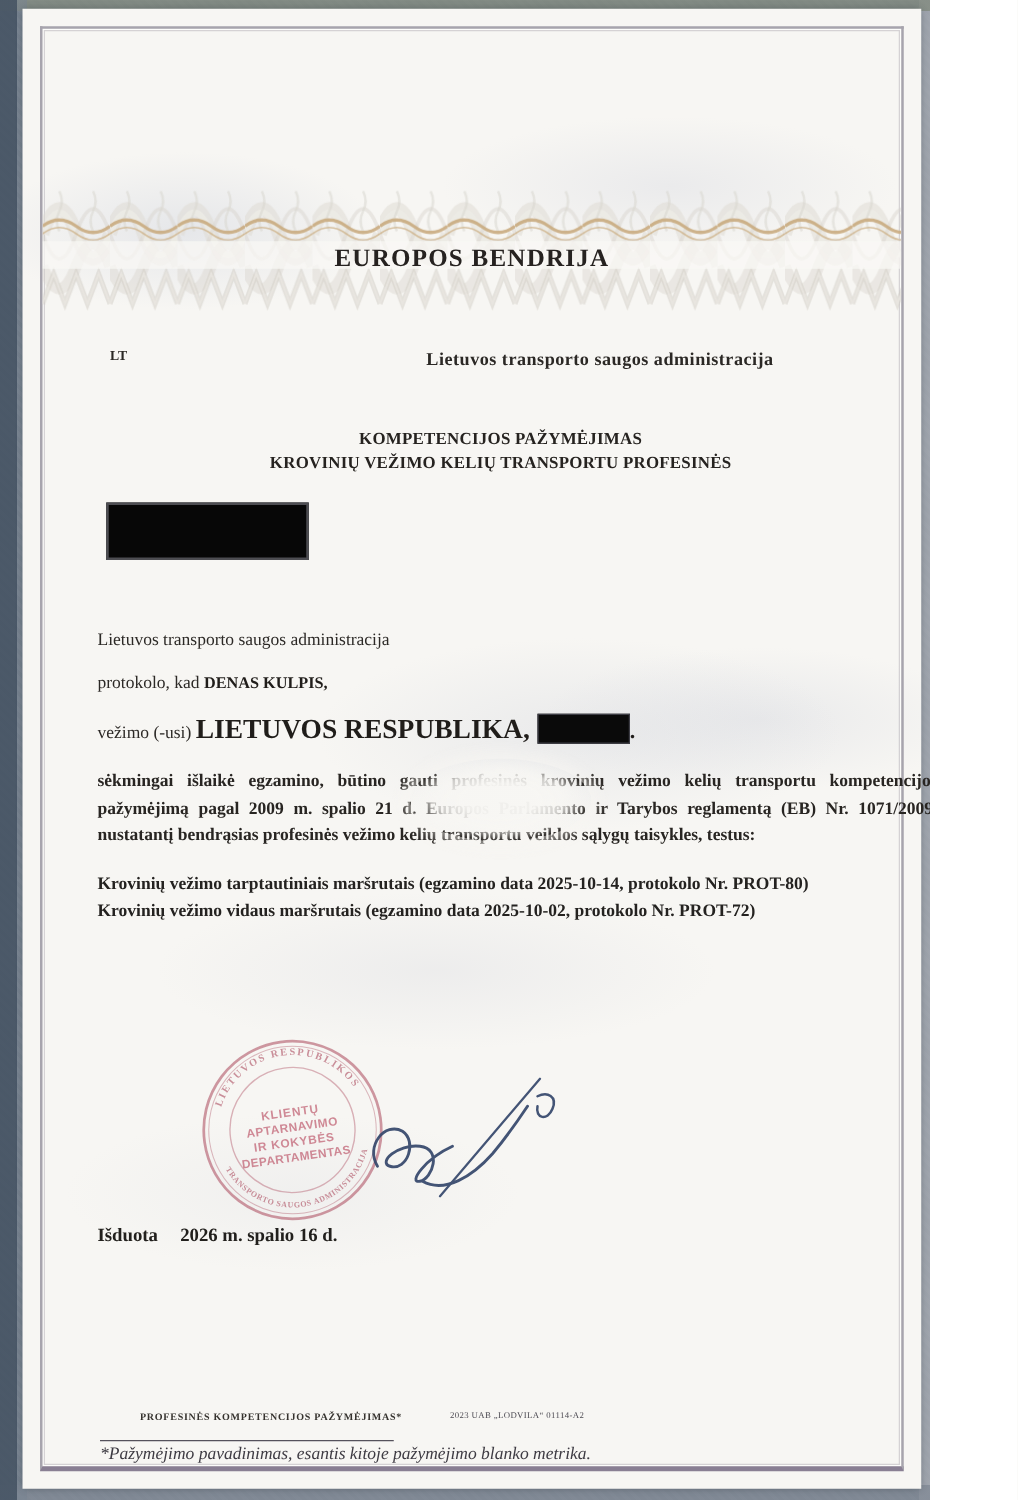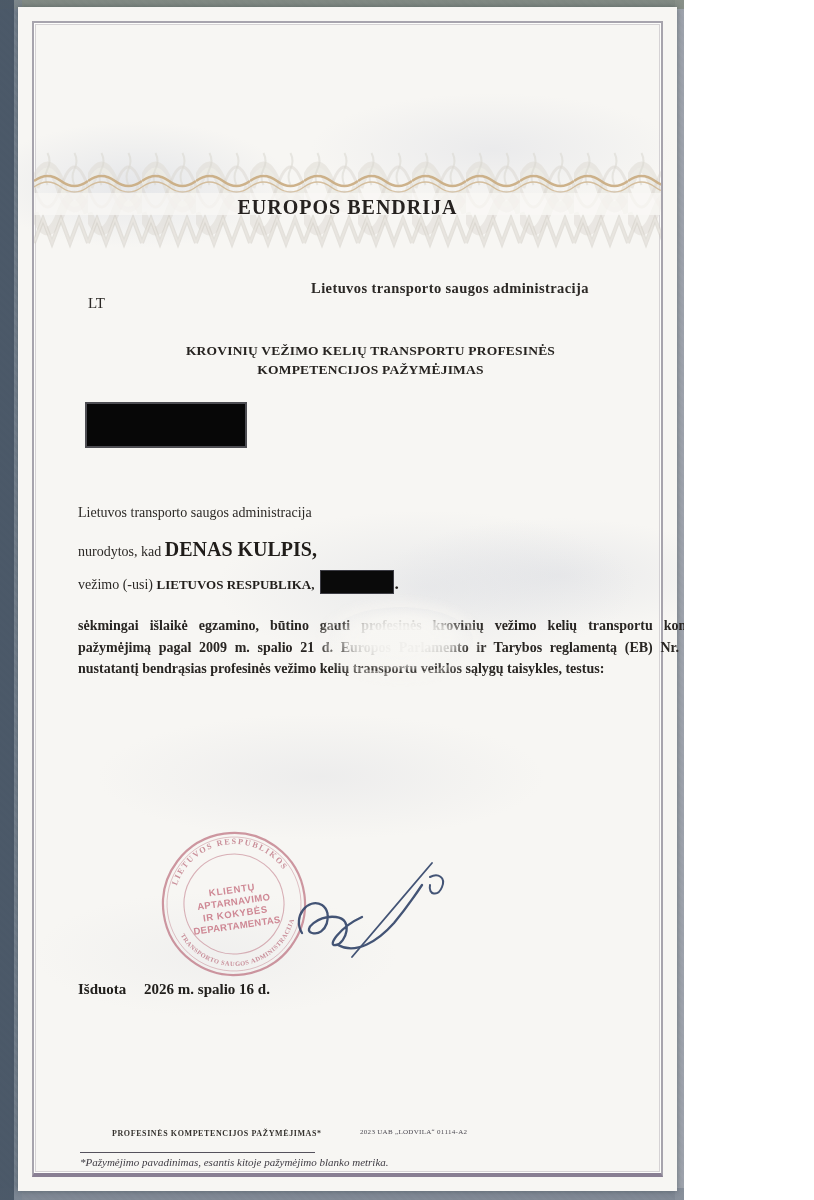--- a/index.html
+++ b/index.html
@@ -1,17 +1,17 @@
 <!DOCTYPE html>
 <html><head>
 <meta charset="utf-8">
 <style>
   html,body{margin:0;padding:0;}
   .photo{
-    position:relative;width:684px;height:1200px;overflow:hidden;
+    position:relative;width:744px;height:1200px;overflow:hidden;
     background:
       linear-gradient(90deg, rgba(70,84,100,.9) 0 14px, rgba(120,132,146,.55) 14px 22px, rgba(0,0,0,0) 22px),
       linear-gradient(0deg, rgba(130,138,150,.8) 0 12px, rgba(0,0,0,0) 12px),
       linear-gradient(180deg, rgba(132,140,130,.85) 0 9px, rgba(0,0,0,0) 9px),
       linear-gradient(270deg, rgba(168,172,180,.8) 0 9px, rgba(0,0,0,0) 9px),
       repeating-linear-gradient(45deg,#7e8894 0 3px,#75808c 3px 6px);
     font-family:"Liberation Serif","DejaVu Serif",serif;
   }
   .paper{
     position:absolute;left:18px;top:7px;right:7px;bottom:9px;
@@ -29,52 +29,52 @@
     position:absolute;left:14px;top:14px;right:14px;bottom:14px;
     border:2px solid #a7a4ad;border-bottom:4px solid #897f93;
     box-shadow: inset 0 0 0 1px #fdfdfb, inset 0 0 0 2px rgba(170,167,176,.45);
     pointer-events:none;
   }
   .abs{position:absolute;}
   .band{left:16px;right:16px;top:140px;height:104px;}
   .band svg{display:block;width:100%;height:104px;}
   .community-title{left:0;right:0;top:189px;text-align:center;
     font-size:20px;font-weight:bold;letter-spacing:1px;color:#262220;}
-  .country-code{left:70px;top:288px;font-size:15px;font-weight:normal;color:#2b2825;}
+  .country-code{left:70px;top:272px;font-size:11px;font-weight:bold;color:#2b2825;}
   .authority{left:205px;right:0;top:273px;text-align:center;
     font-size:14.5px;font-weight:bold;letter-spacing:.4px;color:#2b2825;}
   .cert-title{left:46px;right:0;top:334px;text-align:center;
     font-size:13.5px;font-weight:bold;line-height:19px;letter-spacing:.2px;color:#262320;}
   .redaction-a{left:67px;top:395px;width:158px;height:42px;background:#070707;border:2px solid #4d4d52;}
   .issuer-line{left:60px;top:498px;font-size:14px;color:#2c2926;}
   .confirm-line{left:60px;top:531px;font-size:14px;color:#2c2926;}
-  .holder-name{font-size:20px;font-weight:bold;color:#201d1a;}
+  .holder-name{font-size:13px;font-weight:bold;color:#201d1a;}
   .born-line{left:60px;top:563px;font-size:14px;color:#2c2926;}
-  .birth-place{font-size:13px;font-weight:bold;color:#201d1a;}
+  .birth-place{font-size:22px;font-weight:bold;color:#201d1a;}
   .redaction-b{display:inline-block;width:72px;height:22px;background:#0a0a0a;
     border:1px solid #3c3c44;vertical-align:-5px;margin-left:6px;}
   .after-redact{font-size:17.5px;font-weight:bold;color:#201d1a;}
   .paragraph{left:60px;width:672px;top:608px;font-size:14px;font-weight:600;
     line-height:21.5px;color:#282522;}
   .paragraph .just{text-align:justify;text-align-last:justify;}
   .smudge{left:310px;top:600px;width:145px;height:66px;border-radius:50%;
     background:radial-gradient(closest-side, rgba(247,246,243,.97) 40%, rgba(247,246,243,.8) 70%, rgba(247,246,243,0));
     box-shadow:0 0 10px 6px rgba(247,246,243,.55);}
   .exams{left:60px;top:690px;font-size:14px;font-weight:bold;line-height:22px;color:#242220;}
   .statement{left:76px;width:648px;top:828px;font-size:14.5px;font-weight:bold;
     line-height:27px;color:#242220;}
   .stamp{left:131px;top:812px;width:170px;height:170px;opacity:.82;transform:rotate(-8deg);}
   .signature{left:262px;top:840px;width:185px;height:125px;}
   .issued-line{left:60px;top:974px;font-size:15px;font-weight:bold;color:#22201d;}
   .issued-line .lbl{margin-right:14px;margin-top:25px;}
   .footer-left{left:62px;top:1122px;font-size:8px;font-weight:bold;letter-spacing:.6px;
     color:#35322e;filter:blur(.3px);margin-left:32px;}
   .footer-center{left:342px;top:1121px;font-size:7px;letter-spacing:.3px;color:#4c4a52;filter:blur(.4px);}
   .foot-rule{left:62px;top:1145px;width:235px;border-top:1.3px solid #55525c;}
-  .footnote{left:62px;top:1149px;font-size:11px;font-style:italic;color:#3e3b43;filter:blur(.4px);}
+  .footnote{left:62px;top:1149px;font-size:14px;font-style:italic;color:#3e3b43;filter:blur(.4px);}
   .content{position:absolute;inset:0;filter:blur(.15px);}
 </style>
 </head>
 <body>
 
 <div class="photo">
   <div class="paper">
     <div class="frame"></div>
     <div class="content">
 
@@ -96,43 +96,47 @@
           <rect x="0" y="0" width="100%" height="104" fill="url(#lace)"></rect>
           <rect x="0" y="46" width="100%" height="22" fill="rgba(249,248,245,0.7)"></rect>
         </svg>
       </div>
 
       <div class="abs community-title">EUROPOS BENDRIJA</div>
       <div class="abs country-code">LT</div>
       <div class="abs authority">Lietuvos transporto saugos administracija</div>
 
       <div class="abs cert-title">
+        <div>KOMPETENCIJOS PAŽYMĖJIMAS</div>
         <div>KROVINIŲ VEŽIMO KELIŲ TRANSPORTU PROFESINĖS</div>
-        <div>KOMPETENCIJOS PAŽYMĖJIMAS</div>
       </div>
 
       <div class="abs redaction-a"></div>
 
       <div class="abs issuer-line">Lietuvos transporto saugos administracija</div>
       <div class="abs confirm-line">
-        <span>nurodytos, kad</span>
+        <span>protokolo, kad</span>
         <span class="holder-name">DENAS KULPIS,</span>
       </div>
       <div class="abs born-line">
         <span>vežimo (-usi)</span>
         <span class="birth-place">LIETUVOS RESPUBLIKA,</span><span class="redaction-b"></span><span class="after-redact">.</span>
       </div>
 
       <div class="abs paragraph">
         <div class="just">sėkmingai išlaikė egzamino, būtino gauti profesinės krovinių vežimo kelių transportu kompetencijos</div>
         <div class="just">pažymėjimą pagal 2009 m. spalio 21 d. Europos Parlamento ir Tarybos reglamentą (EB) Nr. 1071/2009,</div>
         <div>nustatantį bendrąsias profesinės vežimo kelių transportu veiklos sąlygų taisykles, testus:</div>
       </div>
       <div class="abs smudge"></div>
 
+      <div class="abs exams">
+        <div>Krovinių vežimo tarptautiniais maršrutais (egzamino data 2025-10-14, protokolo Nr. PROT-80)</div>
+        <div>Krovinių vežimo vidaus maršrutais (egzamino data 2025-10-02, protokolo Nr. PROT-72)</div>
+      </div>
 
       <div class="abs statement">
       </div>
 
       <svg class="abs stamp" viewBox="0 0 170 170">
         <circle cx="85" cy="85" r="71" fill="none" stroke="#b2596b" stroke-width="2.2" opacity="0.75"></circle>
         <circle cx="85" cy="85" r="67" fill="none" stroke="#b2596b" stroke-width="0.8" opacity="0.5"></circle>
         <circle cx="85" cy="85" r="50" fill="none" stroke="#b2596b" stroke-width="1.1" opacity="0.55"></circle>
         <defs>
           <path id="arcTop" d="M 25 85 A 60 60 0 0 1 145 85"></path>

